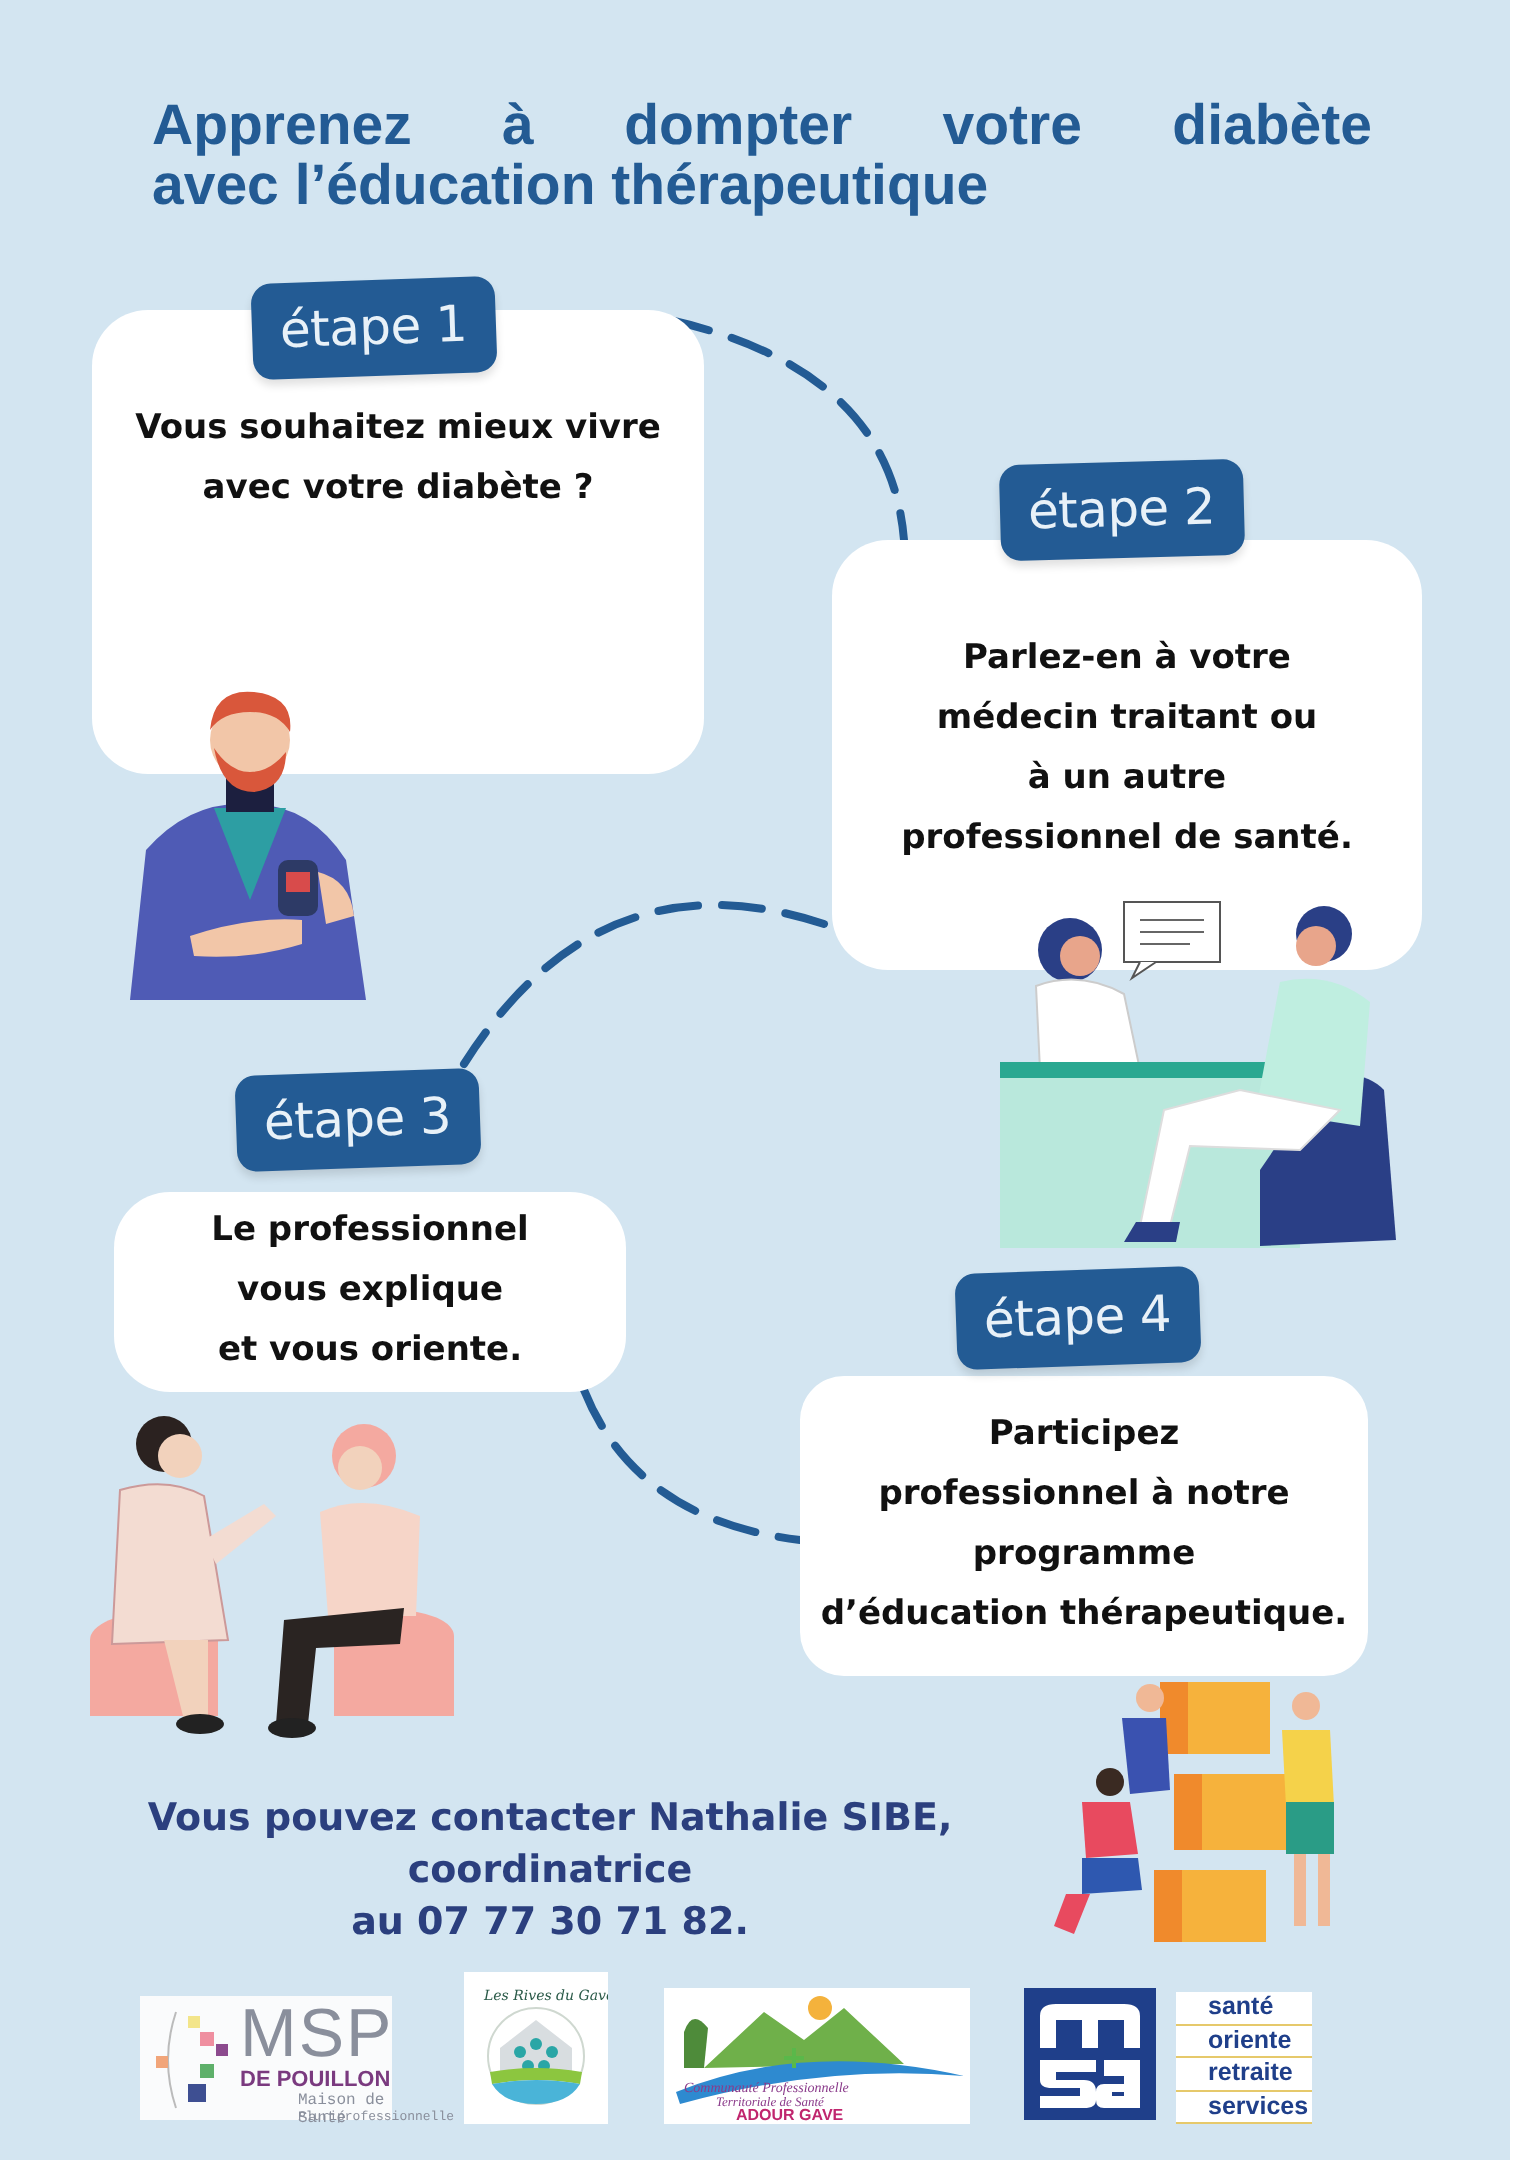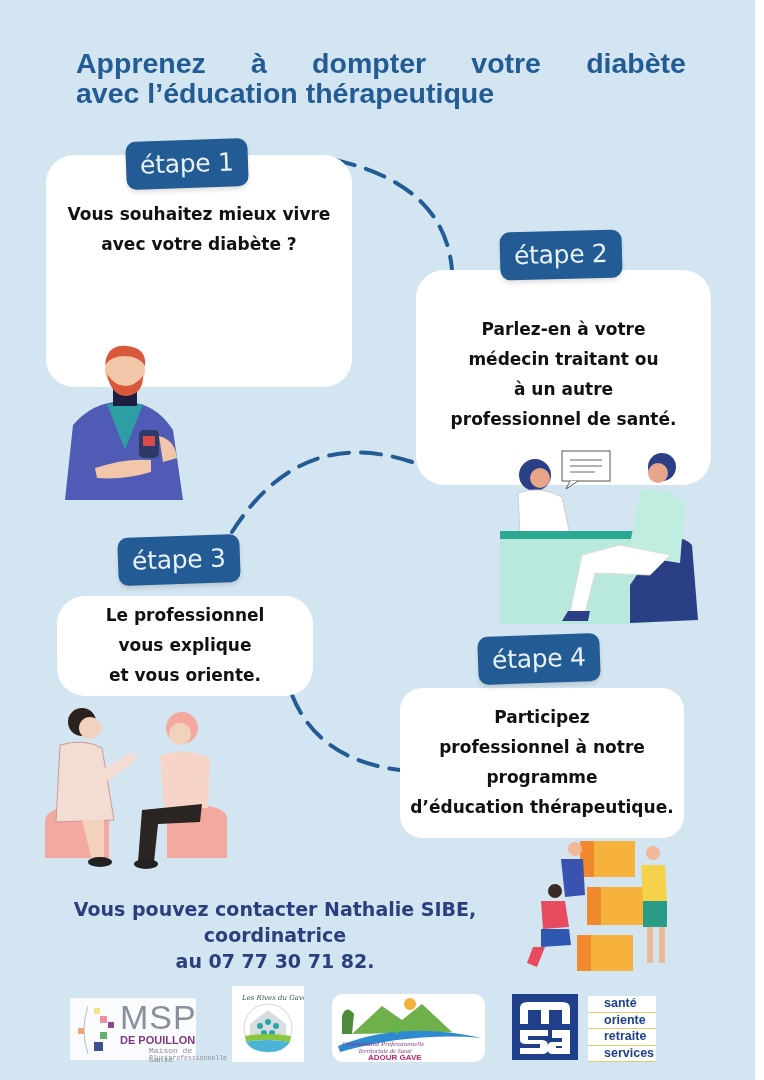--- a/index.html
+++ b/index.html
@@ -184,21 +184,21 @@
       <circle cx="28" cy="40" r="3" fill="#2aa6a6"></circle>
         <circle cx="36" cy="36" r="3" fill="#2aa6a6"></circle>
       <circle cx="44" cy="40" r="3" fill="#2aa6a6"></circle>
         <circle cx="32" cy="47" r="3" fill="#2aa6a6"></circle>
       <circle cx="40" cy="47" r="3" fill="#2aa6a6"></circle>
       <path d="M13 50 Q36 46 59 50 L58 56 Q36 52 14 56 Z" fill="#8cc63f"></path>
       <path d="M14 56 Q36 52 58 56 Q52 66 36 66 Q20 66 14 56 Z" fill="#4ab4d8"></path>
     </svg>
   </div>
 
-  <div class="logo" style="left:332px; top:994px; width:153px; height:68px;border-radius:11px;">
+  <div class="logo" style="left:332px; top:994px; width:153px; height:68px;">
     <svg width="153" height="68" viewBox="0 0 153 68">
       <path d="M20 40 L50 12 L70 26 L90 10 L120 38 Z" fill="#6fb04a"></path>
       <circle cx="78" cy="10" r="6" fill="#f4b23c"></circle>
       <path d="M10 22 Q14 10 22 20 L20 40 L10 40 Z" fill="#4e8b3a"></path>
       <path d="M6 52 Q70 26 150 44 Q80 38 8 58 Z" fill="#2e8ad0"></path>
       <path d="M60 34 L64 34 L64 30 L66 30 L66 34 L70 34 L70 36 L66 36 L66 40 L64 40 L64 36 L60 36 Z" fill="#5ab84a"></path>
       <text x="10" y="52" font-family="Liberation Serif, serif" font-style="italic" font-size="7" fill="#8a3a8a">Communauté Professionnelle</text>
       <text x="26" y="59" font-family="Liberation Serif, serif" font-style="italic" font-size="6.5" fill="#8a3a8a">Territoriale de Santé</text>
       <text x="36" y="66" font-family="Liberation Sans, sans-serif" font-weight="bold" font-size="8" fill="#c0266e">ADOUR GAVE</text>
     </svg>

